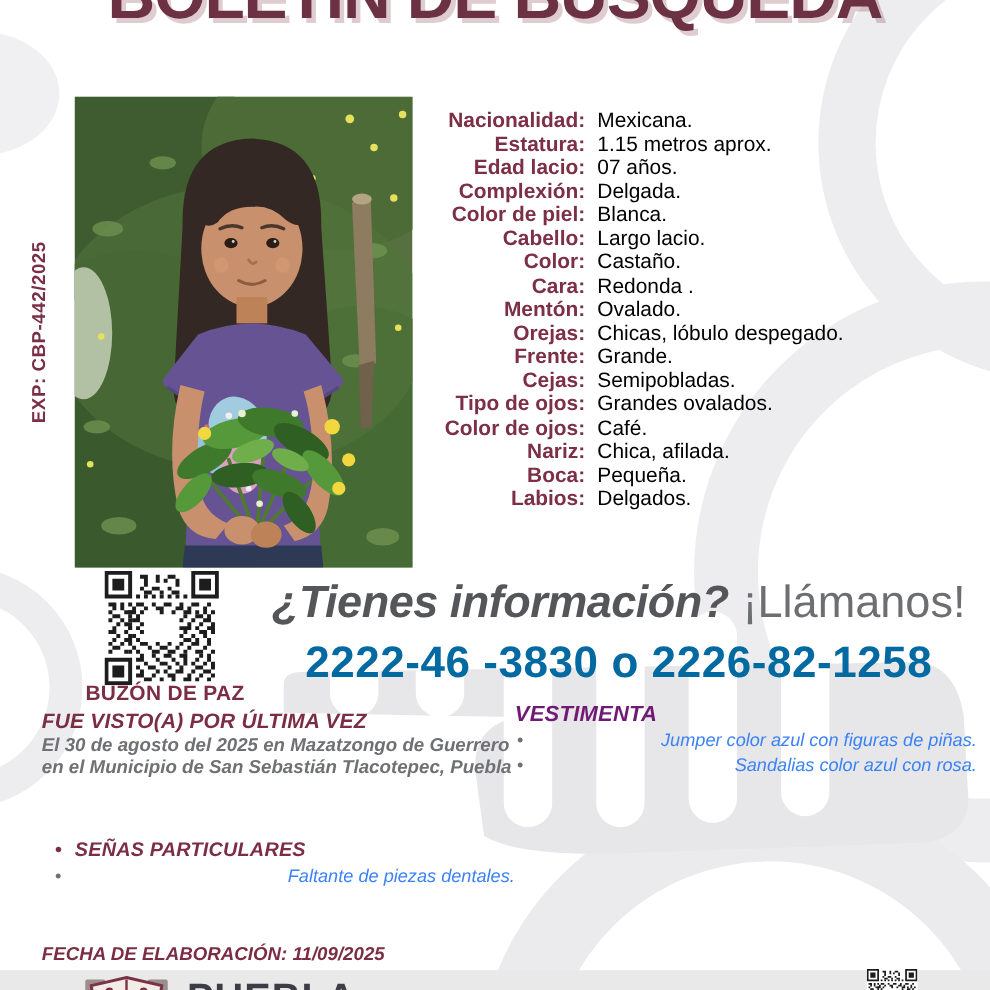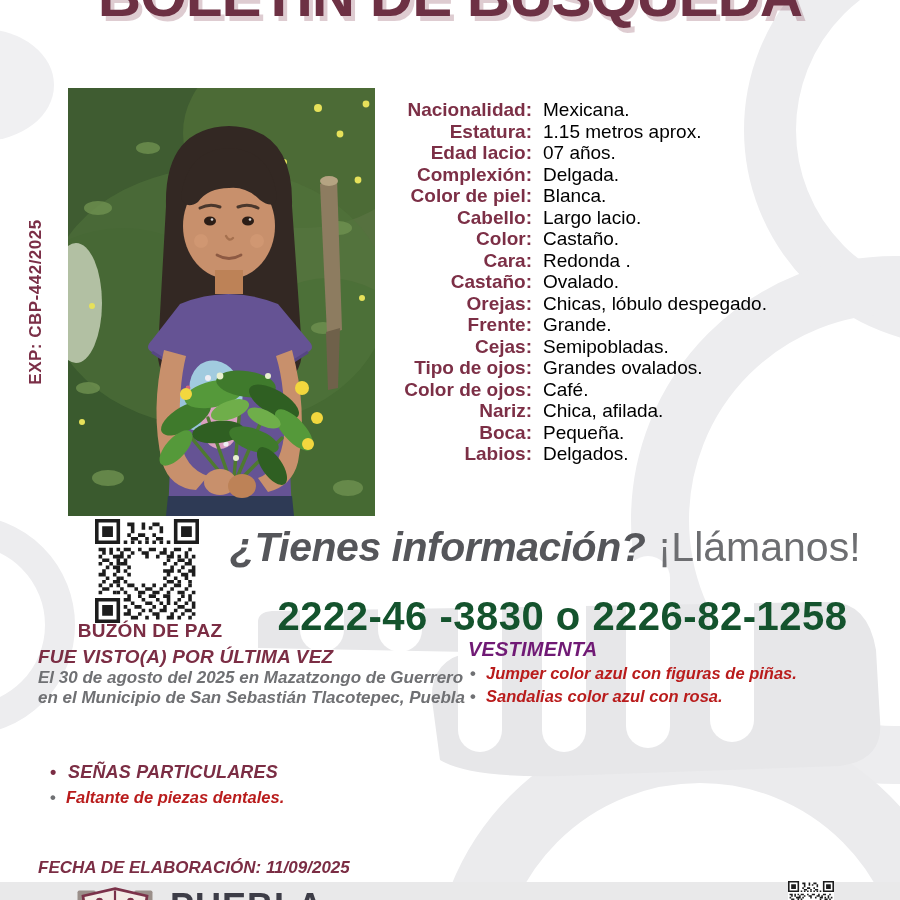--- a/index.html
+++ b/index.html
@@ -35,37 +35,37 @@
   .drow{display:flex;align-items:baseline;height:21.5px;}
   .dlabel{width:192px;text-align:right;font-size:19px;font-weight:700;color:#7c2f46;flex:none;}
   .dvalue{margin-left:11px;font-size:19px;font-weight:400;color:#000000;white-space:nowrap;}
 
   
   .qr1{left:95px;top:519px;width:104px;height:104px;}
   .qr-label{left:50px;top:620px;width:200px;text-align:center;
     font-size:19px;font-weight:800;color:#7b2d44;letter-spacing:.3px;white-space:nowrap;}
 
   
-  .contact-line{left:230px;top:524px;width:665px;text-align:left;white-space:nowrap;}
+  .contact-line{left:230px;top:524px;width:665px;text-align:center;white-space:nowrap;}
   .contact-q{font-size:41px;font-weight:800;font-style:italic;color:#55565a;letter-spacing:-.5px;}
   .contact-c{font-size:41px;font-weight:400;color:#6d6e71;margin-left:8px;}
-  .phones{left:230px;top:594px;width:665px;text-align:center;
-    font-size:40px;font-weight:800;color:#14532d;letter-spacing:.5px;white-space:nowrap;}
+  .phones{left:230px;top:580px;width:665px;text-align:center;
+    font-size:40px;font-weight:800;color:#0369a1;letter-spacing:.5px;white-space:nowrap;}
 
   
   .lastseen{left:38px;top:646px;width:430px;}
   .ls-head{font-size:19px;font-weight:800;font-style:italic;color:#7b2d44;letter-spacing:.2px;}
   .ls-line{font-size:17px;font-weight:700;font-style:italic;color:#6f7073;line-height:20px;}
   .lastseen .ls-line:first-of-type{margin-top:4px;}
 
   
   .clothing{left:468px;top:638px;width:420px;}
   .cl-head{font-size:20px;font-weight:800;font-style:italic;color:#701a75;letter-spacing:.2px;}
-  .bullet-item{position:relative;padding-left:18px;font-size:16.5px;font-weight:700;font-style:italic;
-    color:#b91c1c;line-height:21px;}
+  .bullet-item{position:relative;padding-left:18px;font-size:16.5px;font-weight:400;font-style:italic;
+    color:#3b82f6;line-height:21px;text-align:right;}
   .bullet-item::before{content:"•";position:absolute;left:2px;color:#6f7073;font-style:normal;}
   .clothing .bullet-item{margin-top:2px;}
 
   
   .signs{left:48px;top:762px;width:420px;}
   .sg-head{position:relative;padding-left:20px;font-size:18px;font-weight:800;font-style:italic;
     color:#7b2d44;letter-spacing:.2px;}
   .sg-head::before{content:"•";position:absolute;left:2px;color:#7b2d44;font-style:normal;}
   .signs .bullet-item{margin-top:4px;}
 
@@ -253,21 +253,21 @@
       </div>
     <div class="drow">
         <span class="dlabel">Color:</span>
         <span class="dvalue">Castaño.</span>
       </div>
     <div class="drow">
         <span class="dlabel">Cara:</span>
         <span class="dvalue">Redonda .</span>
       </div>
     <div class="drow">
-        <span class="dlabel">Castaño:</span>
+        <span class="dlabel">Mentón:</span>
         <span class="dvalue">Ovalado.</span>
       </div>
     <div class="drow">
         <span class="dlabel">Orejas:</span>
         <span class="dvalue">Chicas, lóbulo despegado.</span>
       </div>
     <div class="drow">
         <span class="dlabel">Frente:</span>
         <span class="dvalue">Grande.</span>
       </div>

